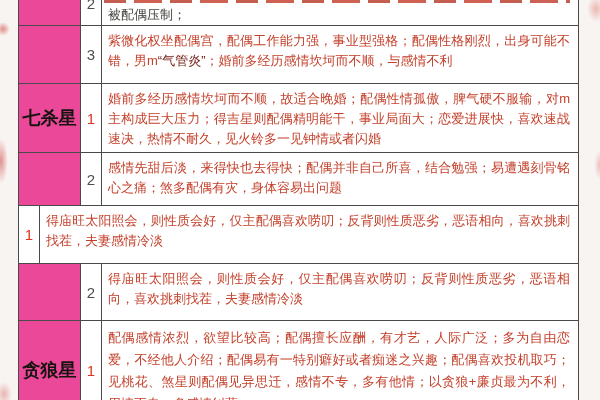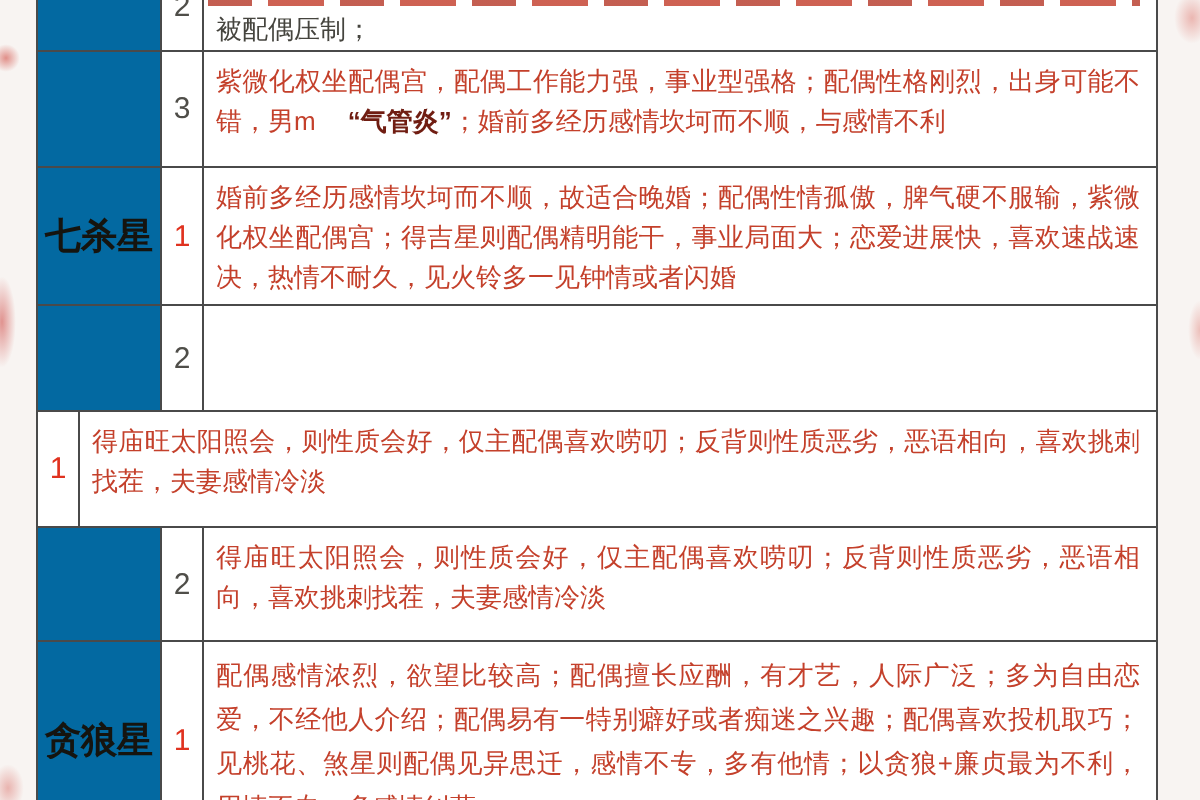--- a/index.html
+++ b/index.html
@@ -28,39 +28,39 @@
   .ztable{
     position:absolute;left:18px;top:-19px;width:559px;
     border-left:1px solid #4a4a4a;border-right:1px solid #4a4a4a;border-top:1px solid #4a4a4a;
     background:#fff;
   }
   .trow{display:flex;border-bottom:1px solid #4a4a4a;box-sizing:border-box;align-items:stretch;}
   .r1{height:44px}.r2{height:58px}.r3{height:69px}.r4{height:53px}
   .r5{height:58px}.r6{height:57px}.r7{height:99px}
 
   .star{
-    flex:0 0 61px;background:#0369a1;border-right:1px solid #4a4a4a;
+    flex:0 0 61px;background:#ec4899;border-right:1px solid #4a4a4a;
     display:flex;align-items:center;justify-content:center;
     font-weight:bold;font-size:18px;color:#15140f;letter-spacing:0px;
     white-space:nowrap;overflow:hidden;text-align:center;
   }
   .num{
     flex:0 0 20px;background:#fff;border-right:1px solid #4a4a4a;
     display:flex;align-items:center;justify-content:center;
     font-size:15px;color:#4f4e49;
   }
   .num.red{color:#e0321f;}
   .desc{
     flex:1 1 auto;background:#fff;color:#c4402b;
     font-size:13px;line-height:20px;text-align:justify;
     padding:5px 8px 2px 6px;box-sizing:border-box;overflow:hidden;
   }
   .r1 .desc{padding-top:23px;color:#45443e;}
   .r7 .desc{line-height:22px;padding-top:6px;}
-  .boldseg{font-weight:bold;color:#701d12;margin-left:16px;}
+  .boldseg{font-weight:normal;color:#701d12;}
 </style>
 </head>
 <body>
 
 <div class="smudge sm1"></div>
 <div class="smudge sm2"></div>
 <div class="smudge sm3"></div>
 <div class="smudge sm4"></div>
 <div class="smudge sm5"></div>
 
@@ -76,26 +76,27 @@
 
   <div class="trow r2">
     <div class="star"></div>
     <div class="num">3</div>
     <div class="desc"><span>紫微化权坐配偶宫，配偶工作能力强，事业型强格；配偶性格刚烈，出身可能不错，男m</span><span class="boldseg">“气管炎”</span><span>；婚前多经历感情坎坷而不顺，与感情不利</span></div>
   </div>
 
   <div class="trow r3">
     <div class="star">七杀星</div>
     <div class="num red">1</div>
-    <div class="desc">婚前多经历感情坎坷而不顺，故适合晚婚；配偶性情孤傲，脾气硬不服输，紫微化权坐配偶宫；得吉星则配偶精明能干，事业局面大；恋爱进展快，喜欢速战速决，热情不耐久，见火铃多一见钟情或者闪婚</div>
+    <div class="desc">婚前多经历感情坎坷而不顺，故适合晚婚；配偶性情孤傲，脾气硬不服输，对m主构成巨大压力；得吉星则配偶精明能干，事业局面大；恋爱进展快，喜欢速战速决，热情不耐久，见火铃多一见钟情或者闪婚</div>
   </div>
 
   <div class="trow r4">
     <div class="star"></div>
     <div class="num">2</div>
+    <div class="desc">感情先甜后淡，来得快也去得快；配偶并非自己所喜，结合勉强；易遭遇刻骨铭心之痛；煞多配偶有灾，身体容易出问题</div>
   </div>
 
   <div class="trow r5">
     <div class="num red">1</div>
     <div class="desc">得庙旺太阳照会，则性质会好，仅主配偶喜欢唠叨；反背则性质恶劣，恶语相向，喜欢挑刺找茬，夫妻感情冷淡</div>
   </div>
 
   <div class="trow r6">
     <div class="star"></div>
     <div class="num">2</div>

